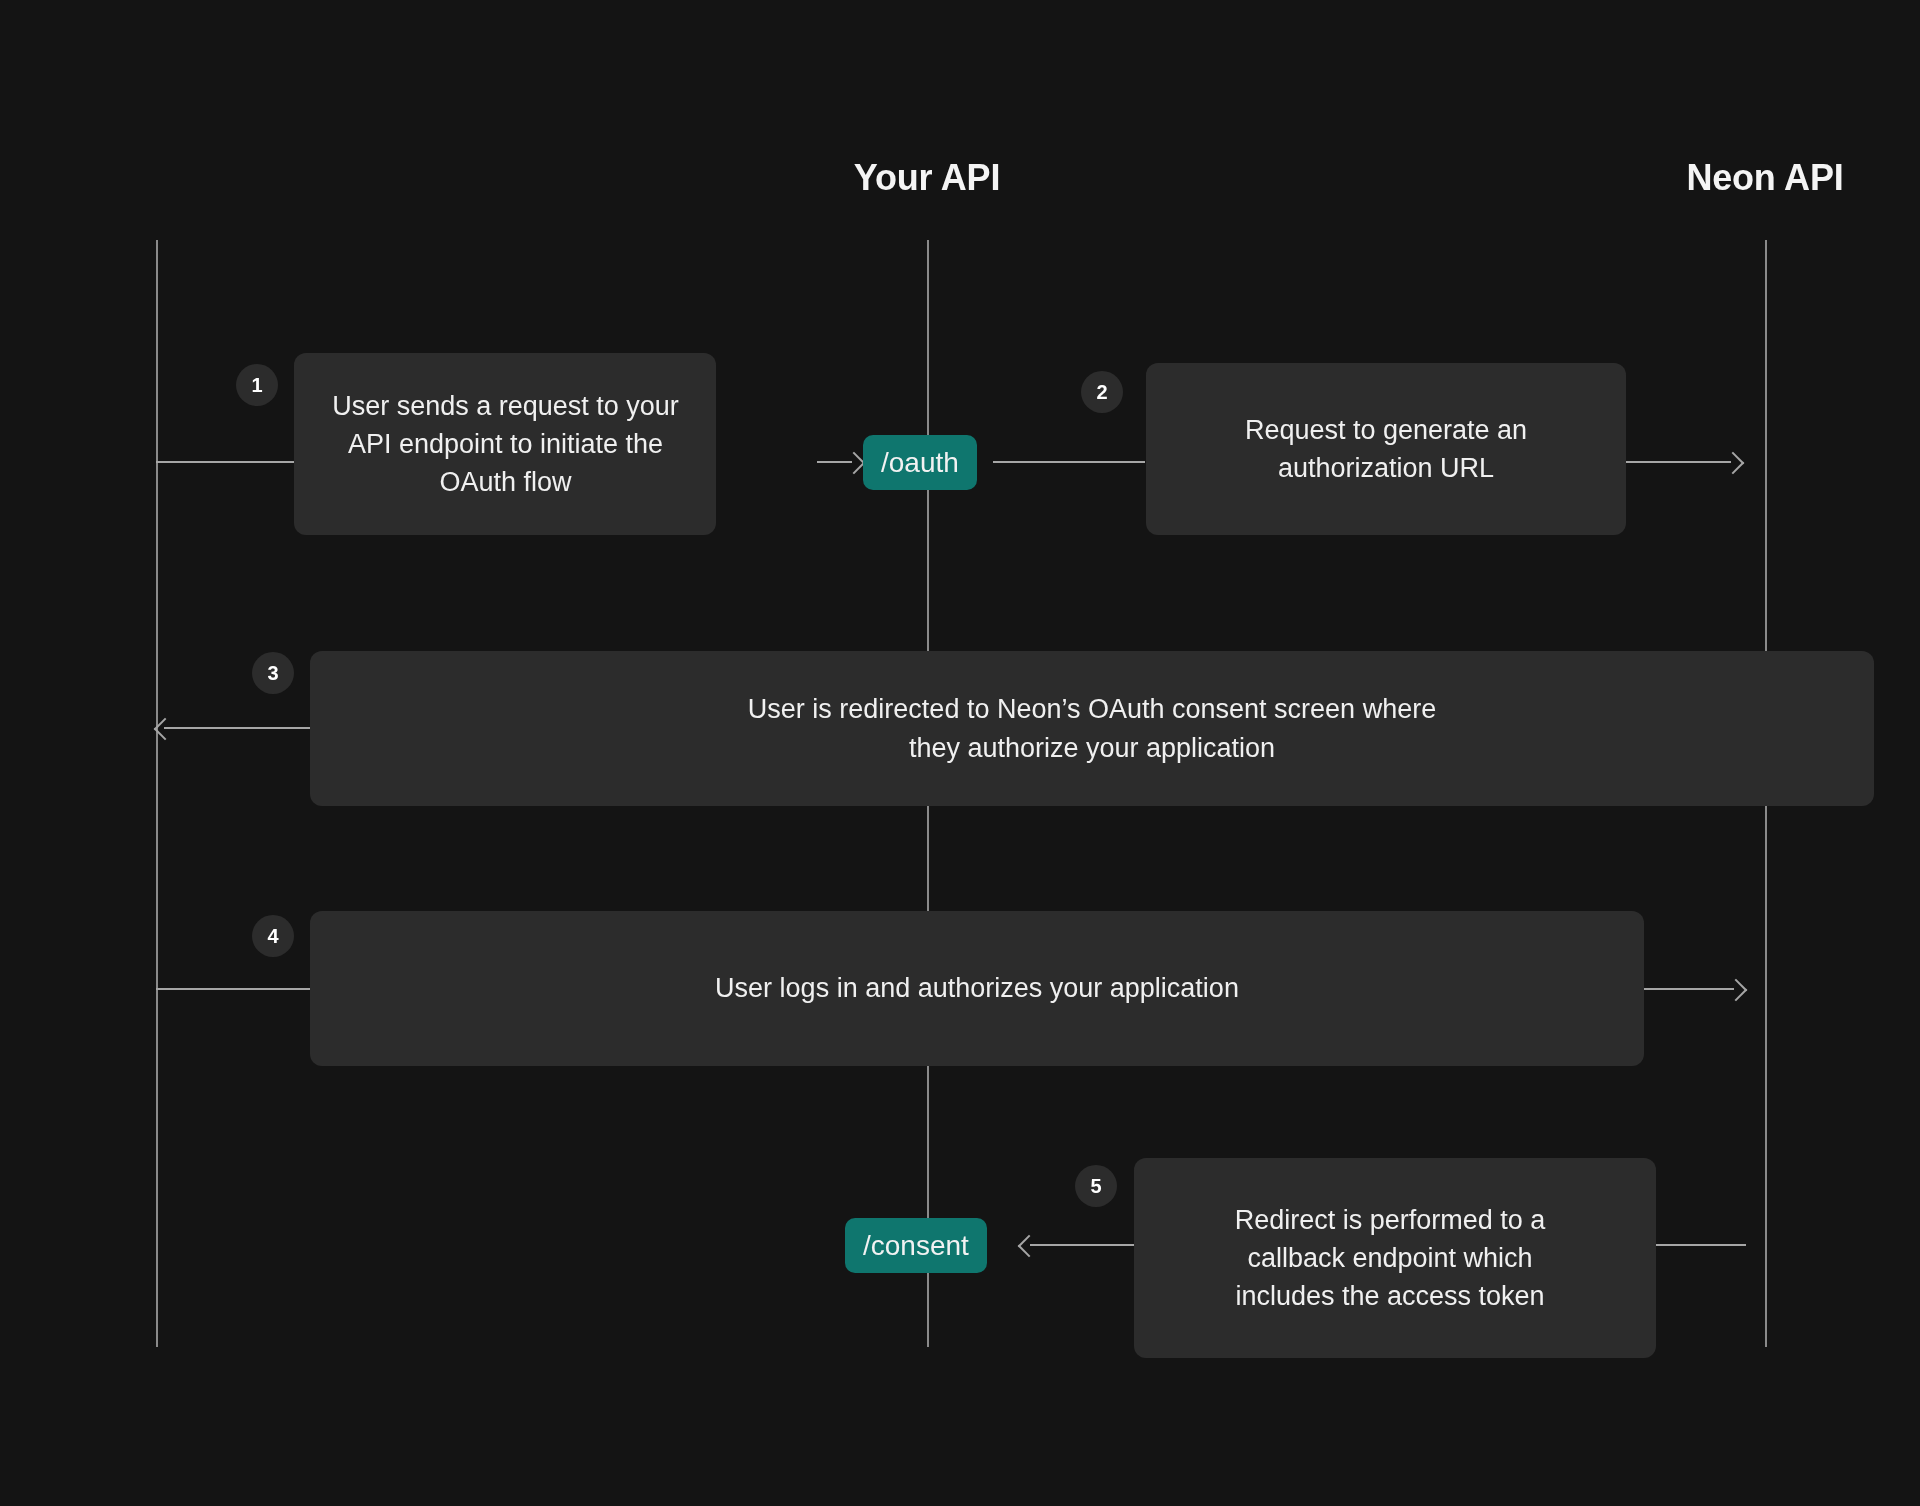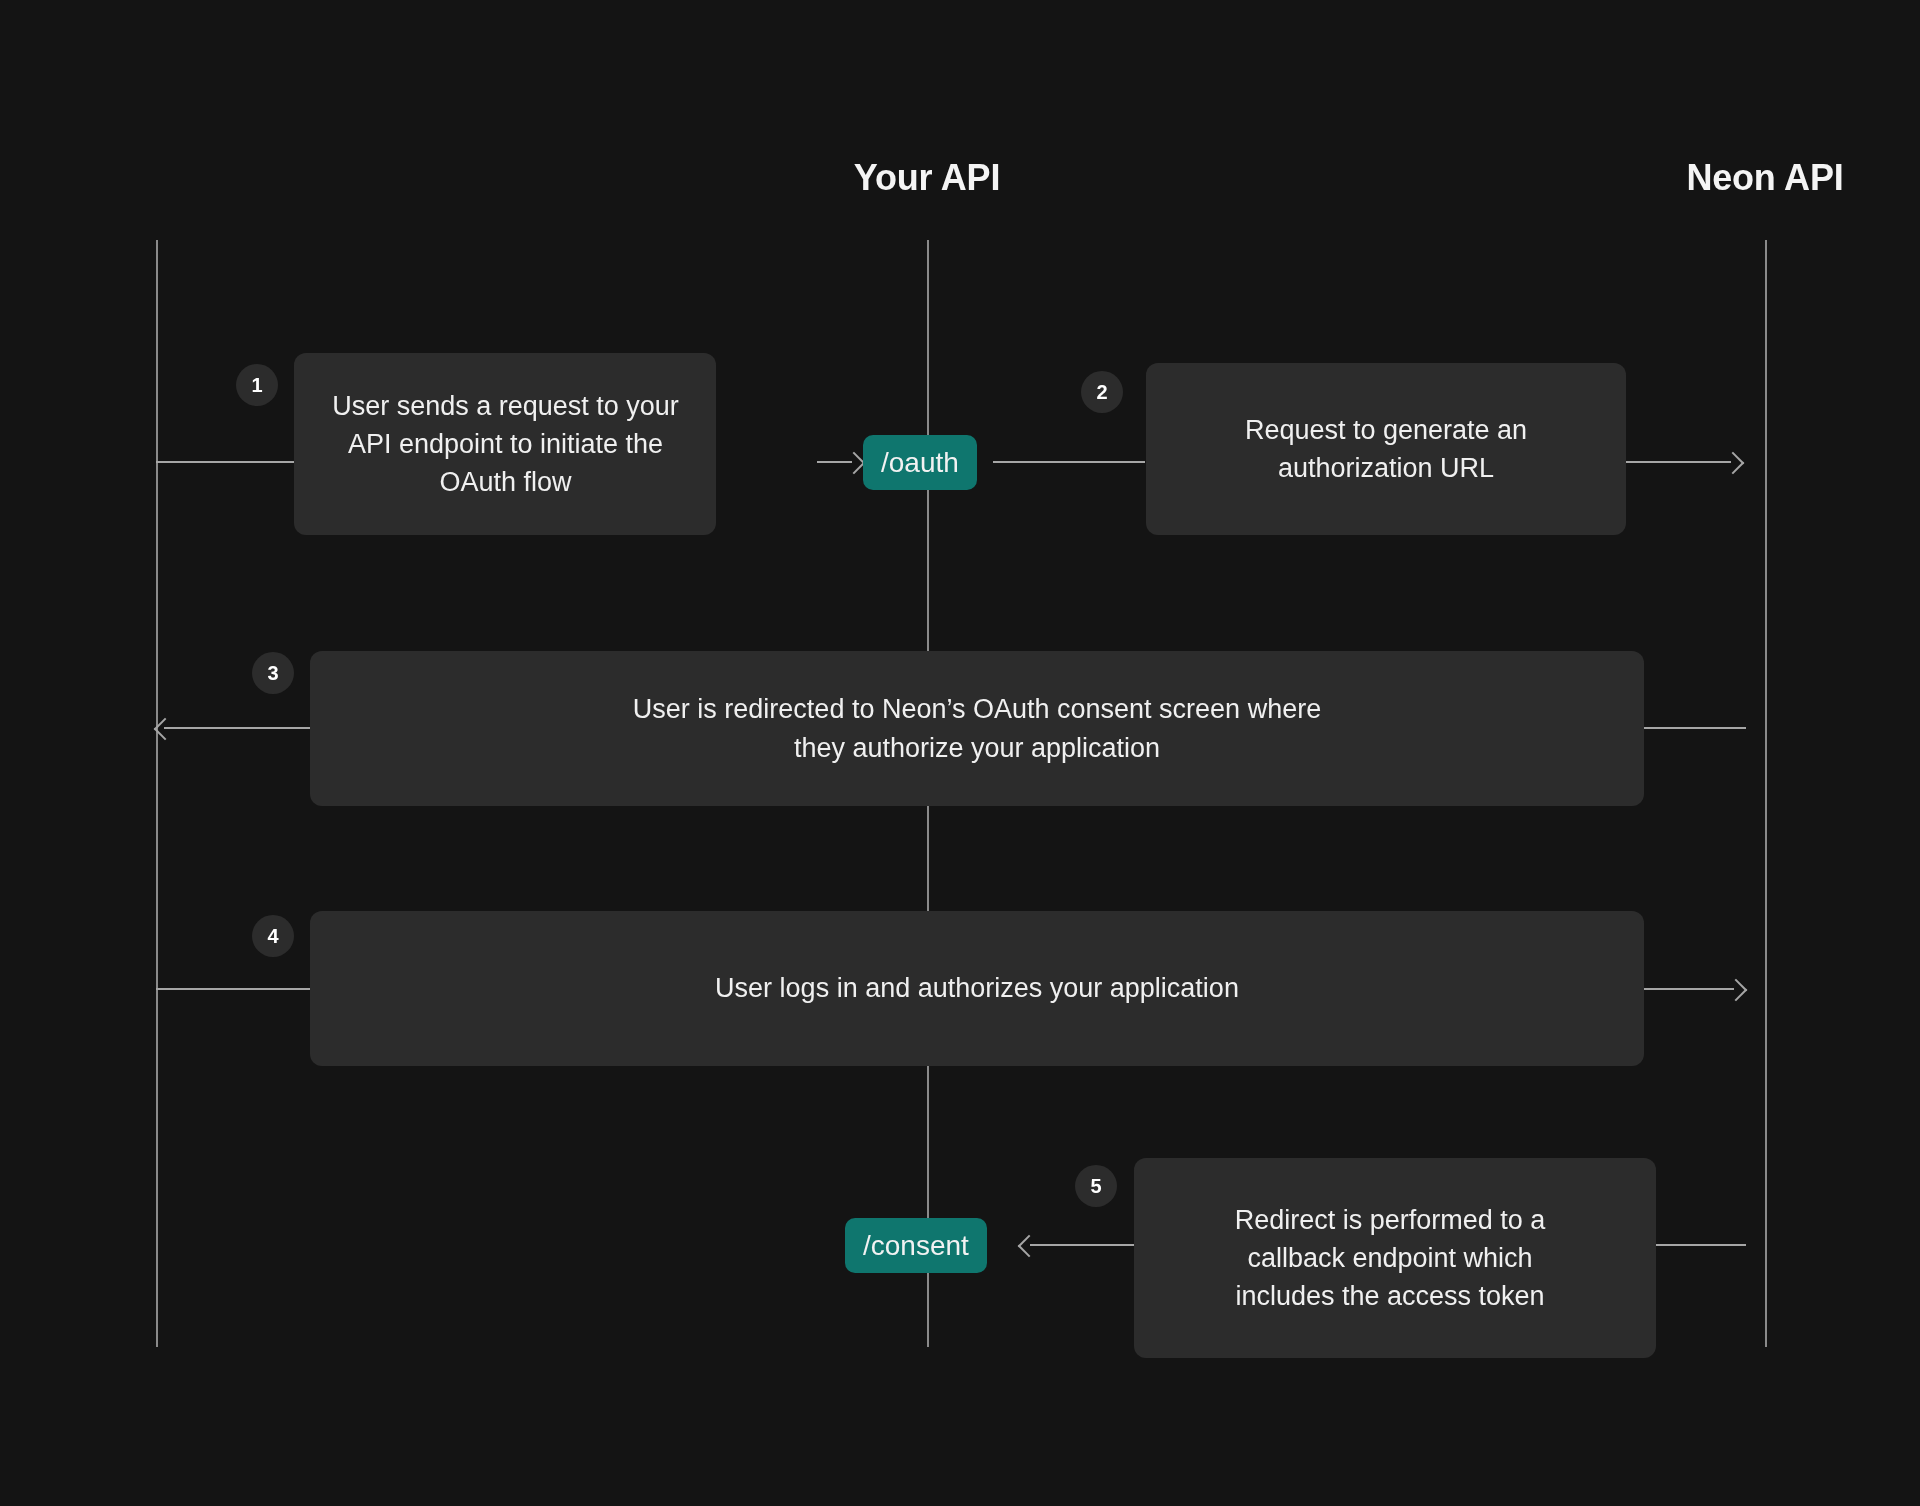--- a/index.html
+++ b/index.html
@@ -162,21 +162,21 @@
     <div class="step-text">Request to generate an
 authorization URL</div>
   </div>
 
   <div class="conn" style="left:164px; top:727px; width:146px;"></div>
   <div class="arrowhead to-left" style="left:157px; top:721px;"></div>
   <div class="conn" style="left:1644px; top:727px; width:102px;"></div>
 
   <div class="badge" style="left:252px; top:652px;">3</div>
 
-  <div class="step-box" style="left:310px; top:651px; width:1334px; height:155px;">
+  <div class="step-box" style="left:310px; top:651px; width:1564px; height:155px;">
     <div class="step-text">User is redirected to Neon’s OAuth consent screen where
 they authorize your application</div>
   </div>
 
   <div class="conn" style="left:156px; top:988px; width:154px;"></div>
   <div class="conn" style="left:1644px; top:988px; width:90px;"></div>
   <div class="arrowhead to-right" style="left:1728px; top:982px;"></div>
 
   <div class="badge" style="left:252px; top:915px;">4</div>
 

